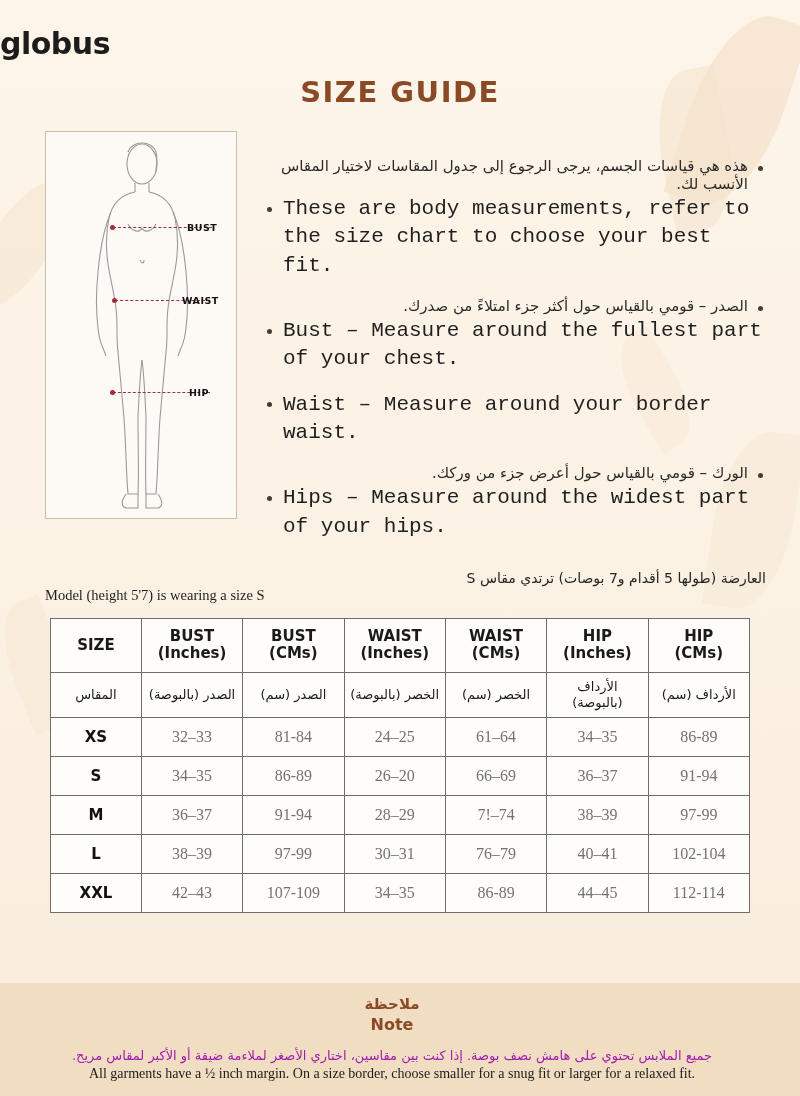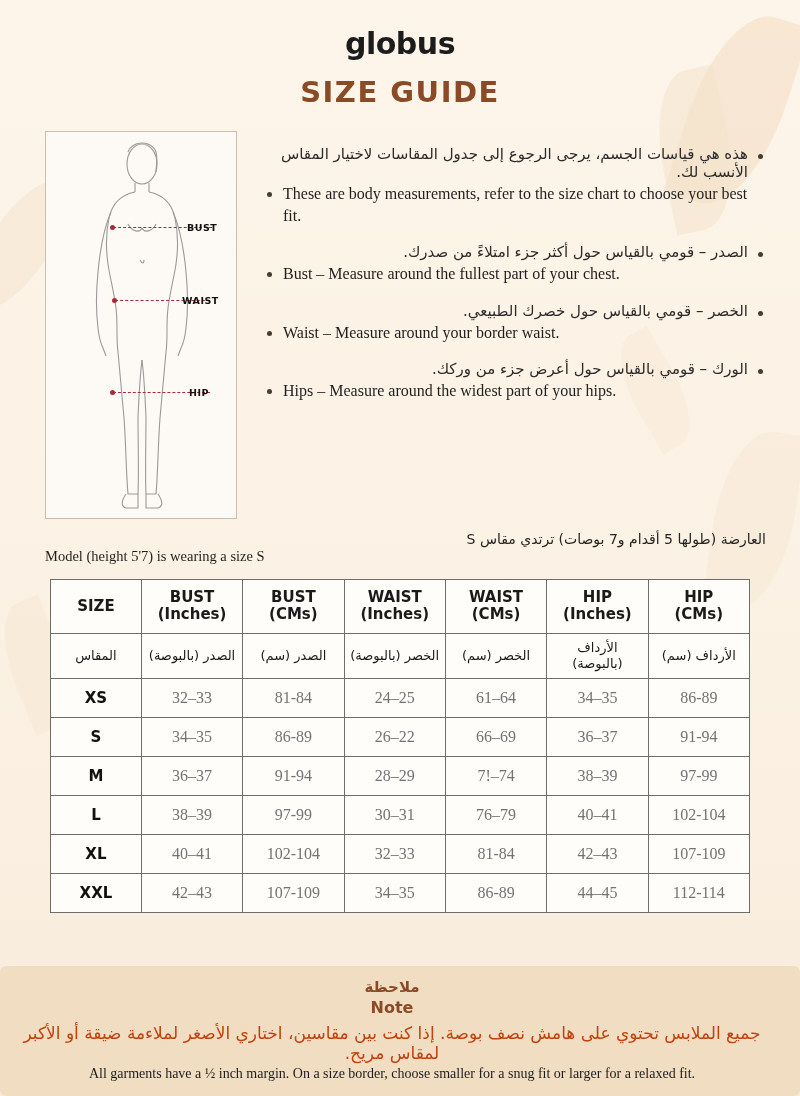--- a/index.html
+++ b/index.html
@@ -30,21 +30,21 @@
   .leaf.l2 { width: 70px; height: 160px; right: 70px; top: 70px; transform: rotate(-12deg); opacity:.55;}
   .leaf.l3 { width: 60px; height: 150px; left: -10px; top: 170px; transform: rotate(30deg); opacity:.5;}
   .leaf.l4 { width: 54px; height: 130px; left: 10px; top: 600px; transform: rotate(-22deg); opacity:.38;}
   .leaf.l5 { width: 80px; height: 180px; right: 6px; top: 430px; transform: rotate(8deg); opacity:.35;}
   .leaf.l6 { width: 50px; height: 120px; right: 120px; top: 330px; transform: rotate(-30deg); opacity:.3;}
 
   .content { position: relative; z-index: 2; }
 
   
   .brand {
-    text-align: center;
+    text-align: left;
     padding-top: 26px;
     font-family: "DejaVu Sans", sans-serif;
     font-weight: bold;
     font-size: 30px;
     letter-spacing: -0.5px;
     color: #1c1c1c;
   }
   .title {
     text-align: center;
     margin-top: 14px;
@@ -92,33 +92,33 @@
   .ar {
     direction: rtl;
     text-align: right;
     font-family: "DejaVu Sans", sans-serif;
     font-size: 15px;
     color: #2b2b2b;
     padding-right: 0;
     padding-left: 0;
     margin-bottom: 2px;
   }
-  .ar-row { position: relative; padding-right: 18px; direction: rtl; text-align: right; }
+  .ar-row { position: relative; padding-right: 18px; direction: rtl; text-align: right; margin-top: 12px; }
   .ar-row::before {
     content: "";
     position: absolute;
     right: 3px;
     top: .6em;
     width: 5px; height: 5px;
     border-radius: 50%;
     background: #4a3b2c;
   }
   .en {
-    font-family: Liberation Serif, serif;
-    font-size: 16px;
+    font-family: Liberation Mono, monospace;
+    font-size: 21px;
     color: #1f1f1f;
   }
 
   
   .caption {
     padding: 8px 34px 0 45px;
     margin-top: 4px;
   }
   .caption .c-ar {
     direction: rtl;
@@ -177,41 +177,40 @@
   }
 
   
   .footer {
     position: absolute;
     left: 0; right: 0; bottom: 0;
     background: #f0ddc2;
     padding: 12px 36px 14px 20px;
     text-align: center;
     z-index: 3;
-    border-radius: 6px;
   }
   .footer .f-ar-title {
     font-family: "DejaVu Sans", sans-serif;
     font-size: 15px;
     color: #8b4a26;
     font-weight: bold;
   }
   .footer .f-en-title {
     font-family: "DejaVu Sans", sans-serif;
     font-size: 16px;
     color: #8b4a26;
     font-weight: bold;
     margin-top: 2px;
   }
   .footer .f-ar {
     direction: rtl;
     font-family: "DejaVu Sans", sans-serif;
-    font-size: 17px;
-    color: #c2410c;
-    margin-top: 6px;
+    font-size: 13px;
+    color: #a21caf;
+    margin-top: 14px;
   }
   .footer .f-en {
     font-family: Liberation Serif, serif;
     font-size: 14px;
     color: #1c1c1c;
     margin-top: 3px;
   }
 
   
   .fig-label {
@@ -307,21 +306,20 @@
           <div class="ar-row ar">هذه هي قياسات الجسم، يرجى الرجوع إلى جدول المقاسات لاختيار المقاس الأنسب لك.</div>
           <div class="li en">These are body measurements, refer to the size chart to choose your best fit.</div>
         </div>
 
         <div class="blk">
           <div class="ar-row ar">الصدر – قومي بالقياس حول أكثر جزء امتلاءً من صدرك.</div>
           <div class="li en">Bust – Measure around the fullest part of your chest.</div>
         </div>
 
         <div class="blk">
-          <div class="ar-row ar">الخصر – قومي بالقياس حول خصرك الطبيعي.</div>
           <div class="li en">Waist – Measure around your border waist.</div>
         </div>
 
         <div class="blk">
           <div class="ar-row ar">الورك – قومي بالقياس حول أعرض جزء من وركك.</div>
           <div class="li en">Hips – Measure around the widest part of your hips.</div>
         </div>
 
       </div>
     </div>
@@ -381,21 +379,21 @@
             <td class="val">81-84</td>
             <td class="val">24–25</td>
             <td class="val">61–64</td>
             <td class="val">34–35</td>
             <td class="val">86-89</td>
           </tr>
           <tr>
             <td class="sz">S</td>
             <td class="val">34–35</td>
             <td class="val">86-89</td>
-            <td class="val">26–22</td>
+            <td class="val">26–20</td>
             <td class="val">66–69</td>
             <td class="val">36–37</td>
             <td class="val">91-94</td>
           </tr>
           <tr>
             <td class="sz">M</td>
             <td class="val">36–37</td>
             <td class="val">91-94</td>
             <td class="val">28–29</td>
             <td class="val">7!–74</td>
@@ -405,29 +403,20 @@
           <tr>
             <td class="sz">L</td>
             <td class="val">38–39</td>
             <td class="val">97-99</td>
             <td class="val">30–31</td>
             <td class="val">76–79</td>
             <td class="val">40–41</td>
             <td class="val">102-104</td>
           </tr>
           <tr>
-            <td class="sz">XL</td>
-            <td class="val">40–41</td>
-            <td class="val">102-104</td>
-            <td class="val">32–33</td>
-            <td class="val">81-84</td>
-            <td class="val">42–43</td>
-            <td class="val">107-109</td>
-          </tr>
-          <tr>
             <td class="sz">XXL</td>
             <td class="val">42–43</td>
             <td class="val">107-109</td>
             <td class="val">34–35</td>
             <td class="val">86-89</td>
             <td class="val">44–45</td>
             <td class="val">112-114</td>
           </tr>
         </tbody>
       </table>

